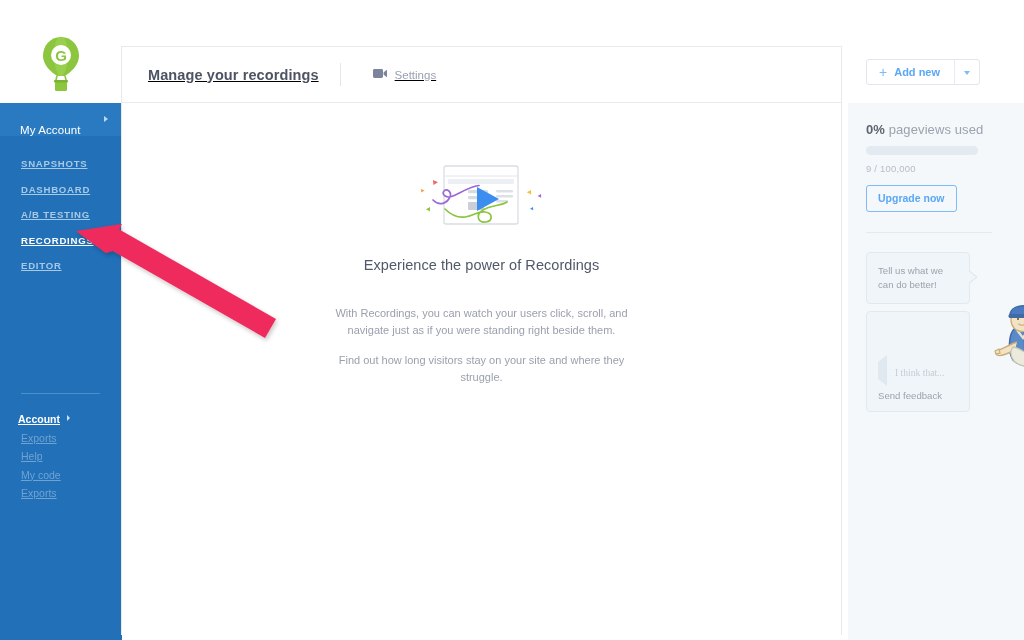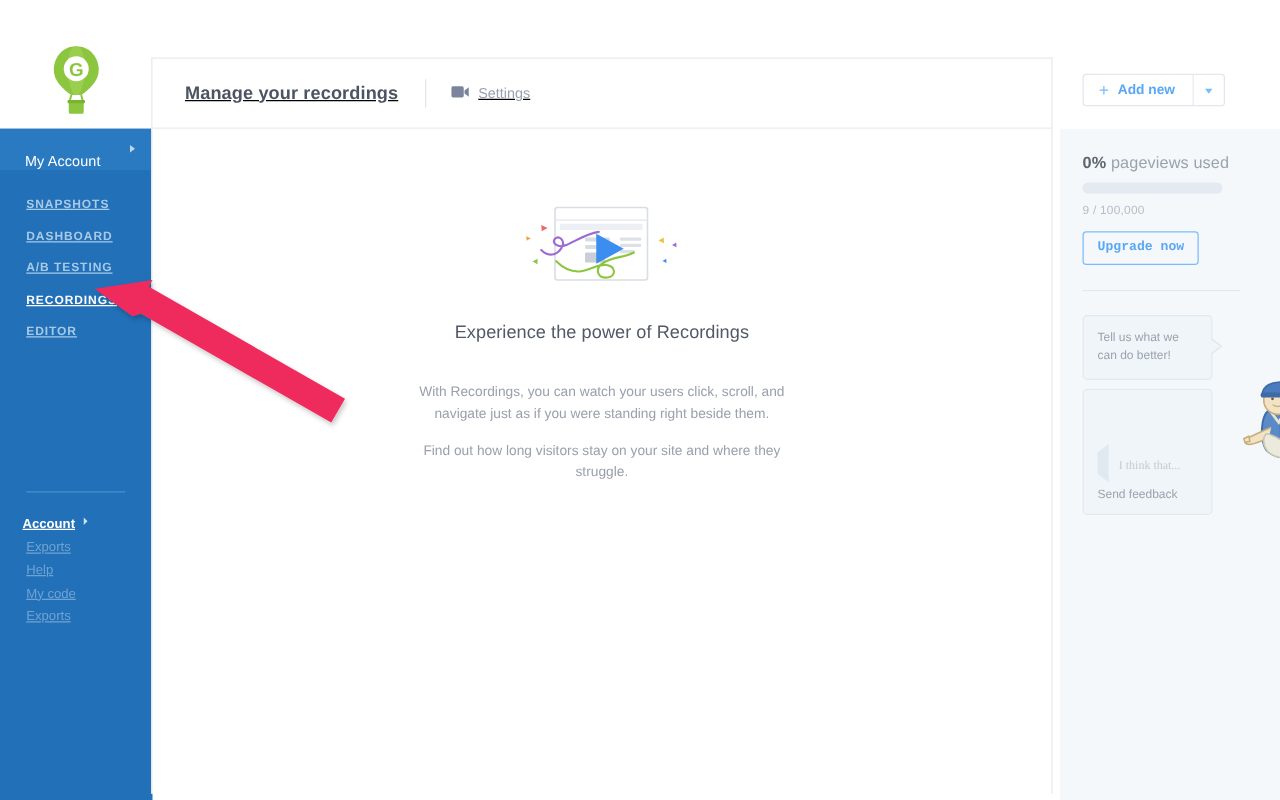--- a/index.html
+++ b/index.html
@@ -133,20 +133,21 @@
     background: #e2e5ea;
     margin: 0 20px 0 21px;
   }
   .settings-link {
     display: flex;
     align-items: center;
     gap: 7px;
     color: #99a0b3;
     font-size: 11.5px;
     text-decoration: none;
+    margin-left: 12px;
   }
   .cam-icon { display: block; }
 
   .empty-state {
     position: absolute;
     left: 0; top: 56px;
     width: 719px;
     padding-top: 56px;
     text-align: center;
   }
@@ -258,21 +259,21 @@
   .upgrade-btn {
     margin-top: 11px;
     display: inline-block;
     border: 1px solid #7cbcf8;
     border-radius: 3px;
     background: transparent;
     color: #5aa7f5;
     font-size: 10.5px;
     font-weight: bold;
     padding: 6px 11px 7px 11px;
-    font-family: Liberation Mono, monospace;
+    font-family: Liberation Sans, sans-serif;
     cursor: pointer;
   }
   .rp-divider {
     margin-top: 20px;
     width: 126px; height: 1px;
     background: #e2e9f0;
   }
 
   
   .fb-wrap { position: relative; margin-top: 19px; width: 104px; }

